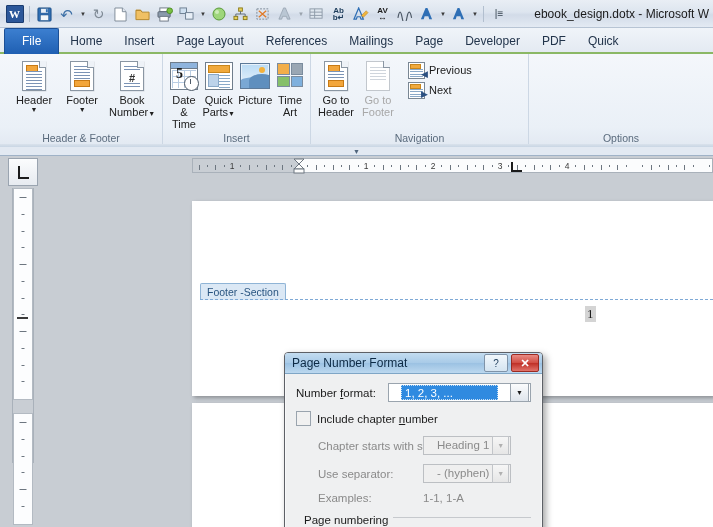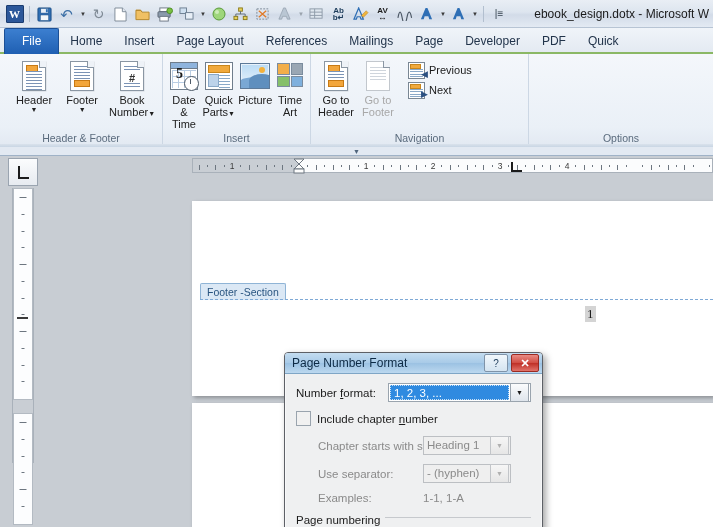--- a/index.html
+++ b/index.html
@@ -242,43 +242,43 @@
 
   .row{ display:flex; align-items:center; margin-bottom:9px; }
   .lbl-n{ font-size:11.5px; color:#1b1b1b; white-space:nowrap; }
   .u{ text-decoration:underline; }
 
   .combo{
     height:19px; border:1px solid #9aa4ae; background:#fff; display:flex; align-items:center;
     box-sizing:border-box; flex:1;
   }
   .combo .val{ flex:1; padding:0 3px; font-size:11.5px; color:#1b1b1b; white-space:nowrap; line-height:17px;}
-  .combo.sel .val{ background:#2f8ae0; color:#ffffff; height:15px; margin:1px; line-height:15px;
+  .combo.sel .val{ background:#2f8ae0; color:#ffffff; height:15px; margin:12px; line-height:15px;
                    border:1px dotted #c8e0f5; box-sizing:border-box;}
   .combo .arrow{
     width:17px; height:17px; margin:0 1px 0 0; border:1px solid #9aa4ae;
     background:linear-gradient(to bottom,#fbfcfd,#dfe5ec);
     display:flex;align-items:center;justify-content:center; font-size:7px; color:#1b1b1b;
   }
-  .combo.dis{ background:#efefef; border-color:#bcbfc3; }
+  .combo.dis{ background:#efefef; border-color:#bcbfc3;padding-left:10px; }
   .combo.dis .val{ color:#8a8a8a; }
   .combo.dis .arrow{ color:#b0b0b0; background:linear-gradient(to bottom,#f6f6f6,#e6e6e6); border-color:#c2c5c9;}
 
   .checkrow{ display:flex; align-items:center; gap:6px; margin-bottom:10px; }
   .cbox{ width:13px;height:13px; border:1px solid #9aa4ae; background:#f1f1f1;
          display:flex;align-items:center;justify-content:center;}
   .sub{ margin-left:22px; }
   .sub .lbl-n{ color:#8a8a8a; }
 
   #examplesRow{ display:flex; align-items:center; margin-bottom:6px; margin-left:22px; }
   #examplesRow .lbl-n{ color:#8a8a8a; width:105px; }
   #examplesVal{ font-size:11.5px; color:#8a8a8a; }
 
   fieldset.gb{
-    border:none; margin:4px 0 0 0; padding:0; position:relative;
+    border:none; margin:4px 0 0 8px; padding:0; position:relative;
   }
   .gb-title{ font-size:11.5px; color:#1b1b1b; display:inline-block; padding-right:5px; background:#eff0f1; position:relative; z-index:2;}
   .gb-line{ position:absolute; left:0; right:0; top:7px; height:1px; background:#c6c9cd; z-index:1; }
 </style>
 </head>
 <body>
 
 <div id="titlebar">
   <div id="qat">
     <div class="qat-btn">

